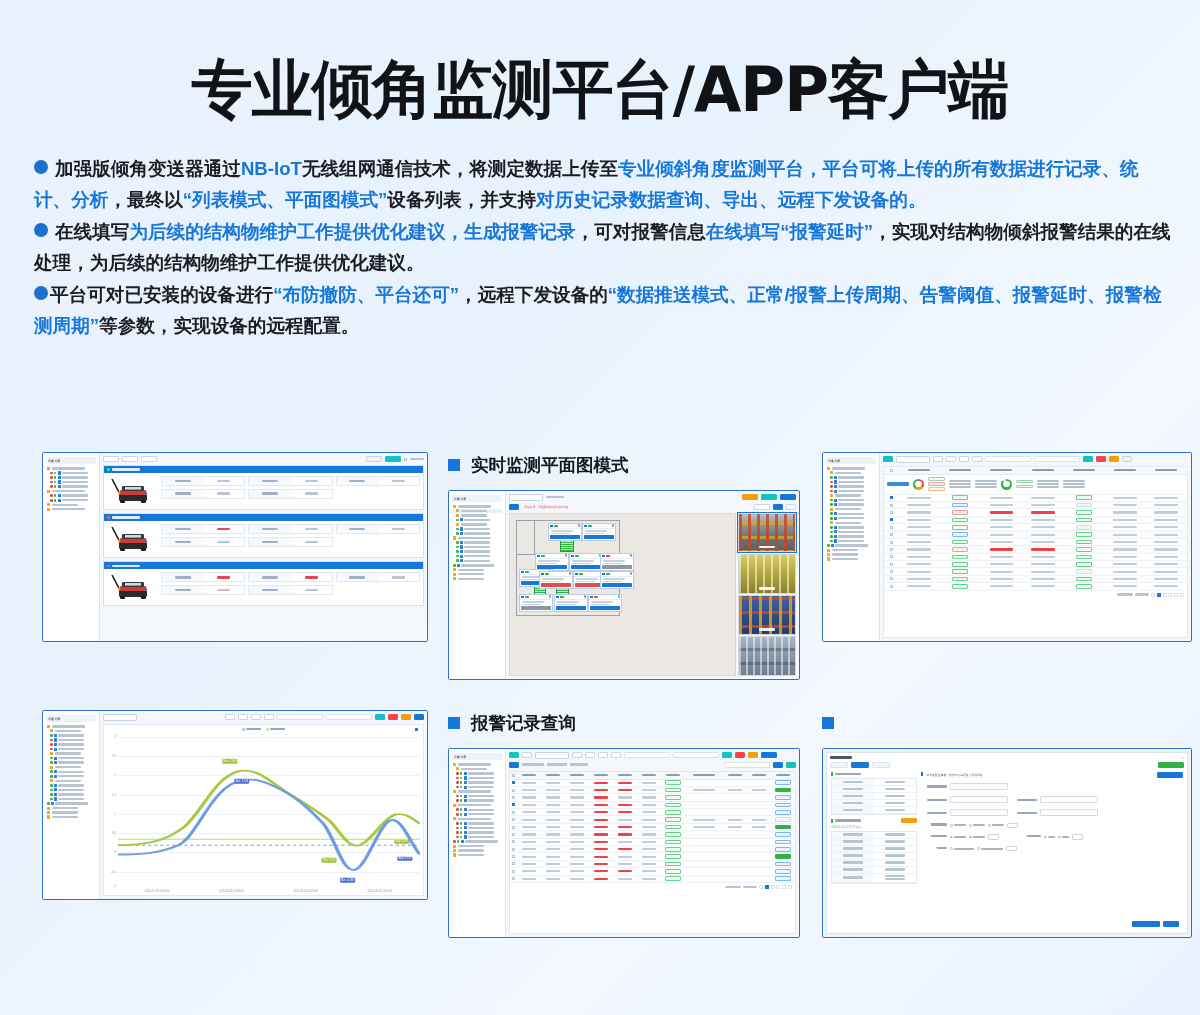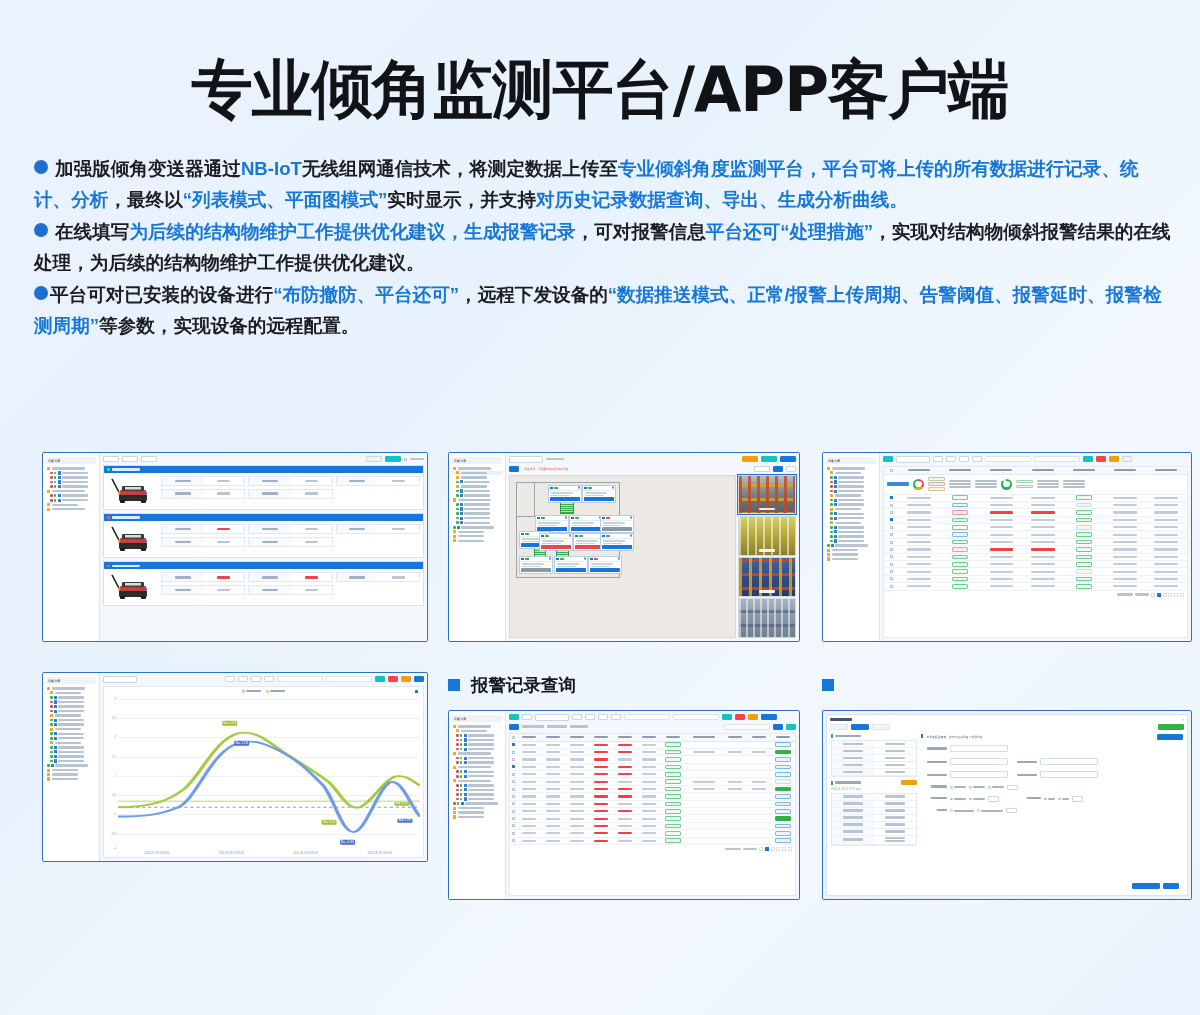--- a/index.html
+++ b/index.html
@@ -221,24 +221,24 @@
 </style>
 </head>
 <body>
 
 <div class="page">
 
   <div class="title">专业倾角监测平台/APP客户端</div>
 
   <div class="copy">
     <p class="para">
-      <span class="dot"></span><span class="dk">加强版倾角变送器通过</span><span class="bl">NB-IoT</span><span class="dk">无线组网通信技术，将测定数据上传至</span><span class="bl">专业倾斜角度监测平台，平台可将上传的所有数据进行记录、统计、分析</span><span class="dk">，最终以</span><span class="bl">“列表模式、平面图模式”</span><span class="dk">实时显示，并支持</span><span class="bl">对历史记录数据查询、导出、生成分析曲线。</span>
+      <span class="dot"></span><span class="dk">加强版倾角变送器通过</span><span class="bl">NB-IoT</span><span class="dk">无线组网通信技术，将测定数据上传至</span><span class="bl">专业倾斜角度监测平台，平台可将上传的所有数据进行记录、统计、分析</span><span class="dk">，最终以</span><span class="bl">“列表模式、平面图模式”</span><span class="dk">设备列表，并支持</span><span class="bl">对历史记录数据查询、导出、远程下发设备的。</span>
     </p>
     <p class="para">
-      <span class="dot"></span><span class="dk">在线填写</span><span class="bl">为后续的结构物维护工作提供优化建议，生成报警记录</span><span class="dk">，可对报警信息</span><span class="bl">平台还可“处理措施”</span><span class="dk">，实现对结构物倾斜报警结果的在线处理，为后续的结构物维护工作提供优化建议。</span>
+      <span class="dot"></span><span class="dk">在线填写</span><span class="bl">为后续的结构物维护工作提供优化建议，生成报警记录</span><span class="dk">，可对报警信息</span><span class="bl">在线填写“报警延时”</span><span class="dk">，实现对结构物倾斜报警结果的在线处理，为后续的结构物维护工作提供优化建议。</span>
     </p>
     <p class="para">
       <span class="dot tight"></span><span class="dk">平台可对已安装的设备进行</span><span class="bl">“布防撤防、平台还可”</span><span class="dk">，远程下发设备的</span><span class="bl">“数据推送模式、正常/报警上传周期、告警阈值、报警延时、报警检测周期”</span><span class="dk">等参数，实现设备的远程配置。</span>
     </p>
   </div>
 
   <div class="grid">
 
     <div class="row r1">
 
@@ -526,20 +526,24 @@
                     </div>
                   </div>
                 </div>
               </div>
             </div>
           </div>
         </div>
       </div>
 
       <div class="cell c2">
+        <div class="sec-head">
+          <span class="sq"></span>
+          <span class="sec-title">实时监测平面图模式</span>
+        </div>
         <div class="shot h1">
           <div class="ui">
             <div class="side">
               <div class="side-hd">设备列表</div>
               <div class="tn">
                   <span class="fi"></span>
                   <span class="tx m"></span>
                 </div>
               <div class="tn l2" style="background:#e8f2fd">
                   <span class="fi"></span>

